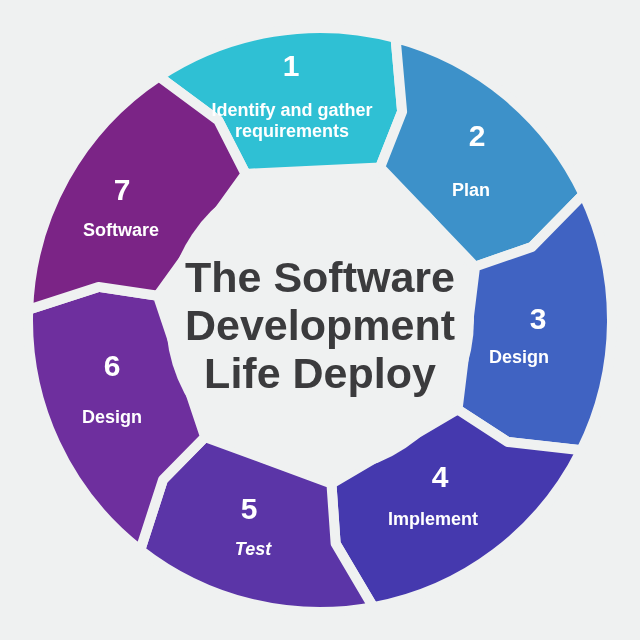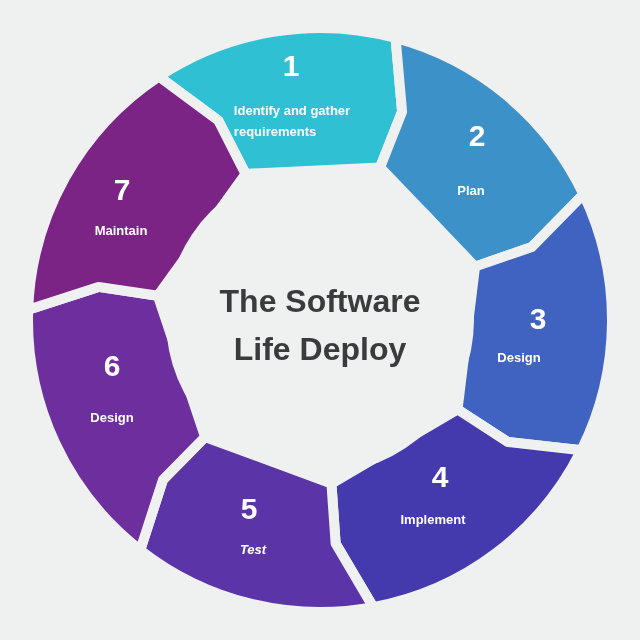--- a/index.html
+++ b/index.html
@@ -15,31 +15,32 @@
     transform:translate(-50%,-50%);
     color:#ffffff;
     font-size:30px;
     font-weight:bold;
     white-space:nowrap;
   }
   .seg-lbl{
     position:absolute;
     transform:translate(-50%,-50%);
     color:#ffffff;
-    font-size:13px;
+    font-size:18px;
     font-weight:bold;
     line-height:21px;
+    text-align:center;
     white-space:nowrap;
   }
   .center-title{
     position:absolute;
     left:320px;top:325px;
     transform:translate(-50%,-50%);
     text-align:center;
-    font-size:32px;
+    font-size:43px;
     font-weight:bold;
     line-height:48px;
     white-space:nowrap;
   }
 </style>
 </head>
 <body>
 
 <div class="stage" id="stage" style="background: rgb(239, 241, 241);">
   <svg class="ring" id="ring" width="640" height="640" viewBox="0 0 640 640">
@@ -47,20 +48,21 @@
       <path d="M395.58,37.95 A292 292 0 0 1 583.55,194.29 L531.80,247.07 L475.07,266.61 L380.11,167.41 L402.10,111.59 Z" fill="#3d91c9" stroke="#eff1f1" stroke-width="10" stroke-linejoin="round"></path>
       <path d="M583.55,194.29 A292 292 0 0 1 581.32,450.29 L507.86,442.00 L457.54,409.32 L475.07,266.61 L531.80,247.07 Z" fill="#4063c2" stroke="#eff1f1" stroke-width="10" stroke-linejoin="round"></path>
       <path d="M581.32,450.29 A292 292 0 0 1 373.21,607.11 L335.63,543.45 L331.44,483.60 L457.54,409.32 L507.86,442.00 Z" fill="#4539ae" stroke="#eff1f1" stroke-width="10" stroke-linejoin="round"></path>
       <path d="M373.21,607.11 A292 292 0 0 1 140.23,550.10 L163.00,479.77 L205.05,436.97 L331.44,483.60 L335.63,543.45 Z" fill="#5b35a7" stroke="#eff1f1" stroke-width="10" stroke-linejoin="round"></path>
       <path d="M140.23,550.10 A292 292 0 0 1 28.18,309.81 L98.46,286.89 L157.80,295.76 L205.05,436.97 L163.00,479.77 Z" fill="#6e2f9e" stroke="#eff1f1" stroke-width="10" stroke-linejoin="round"></path>
       <path d="M28.18,309.81 A292 292 0 0 1 158.83,76.51 L218.31,120.41 L245.55,173.87 L157.80,295.76 L98.46,286.89 Z" fill="#7b2486" stroke="#eff1f1" stroke-width="10" stroke-linejoin="round"></path>
       <circle cx="320" cy="320" r="154" fill="#eff1f1"></circle>
     </svg>
   <div class="center-title" id="center-title" style="color: rgb(59, 59, 61);">
     <div>The Software</div>
+    <div>Development</div>
     <div>Life Deploy</div>
   </div>
 <div class="seg-num" style="left: 291px; top: 66px; color: rgb(255, 255, 255);">1</div>
     <div class="seg-lbl" style="left: 292px; top: 121px; color: rgb(255, 255, 255);">
       <div>Identify and gather</div>
       <div>requirements</div>
     </div>
     <div class="seg-num" style="left: 477px; top: 136px; color: rgb(255, 255, 255);">2</div>
     <div class="seg-lbl" style="left: 471px; top: 190px; color: rgb(255, 255, 255);">
       <div>Plan</div>
@@ -76,15 +78,15 @@
     <div class="seg-num" style="left: 249px; top: 509px; color: rgb(255, 255, 255);">5</div>
     <div class="seg-lbl" style="left: 253px; top: 549px; color: rgb(255, 255, 255); font-style: italic;">
       <div>Test</div>
     </div>
     <div class="seg-num" style="left: 112px; top: 366px; color: rgb(255, 255, 255);">6</div>
     <div class="seg-lbl" style="left: 112px; top: 417px; color: rgb(255, 255, 255);">
       <div>Design</div>
     </div>
     <div class="seg-num" style="left: 122px; top: 190px; color: rgb(255, 255, 255);">7</div>
     <div class="seg-lbl" style="left: 121px; top: 230px; color: rgb(255, 255, 255);">
-      <div>Maintain</div>
+      <div>Software</div>
     </div>
   </div>
 
 </body></html>

